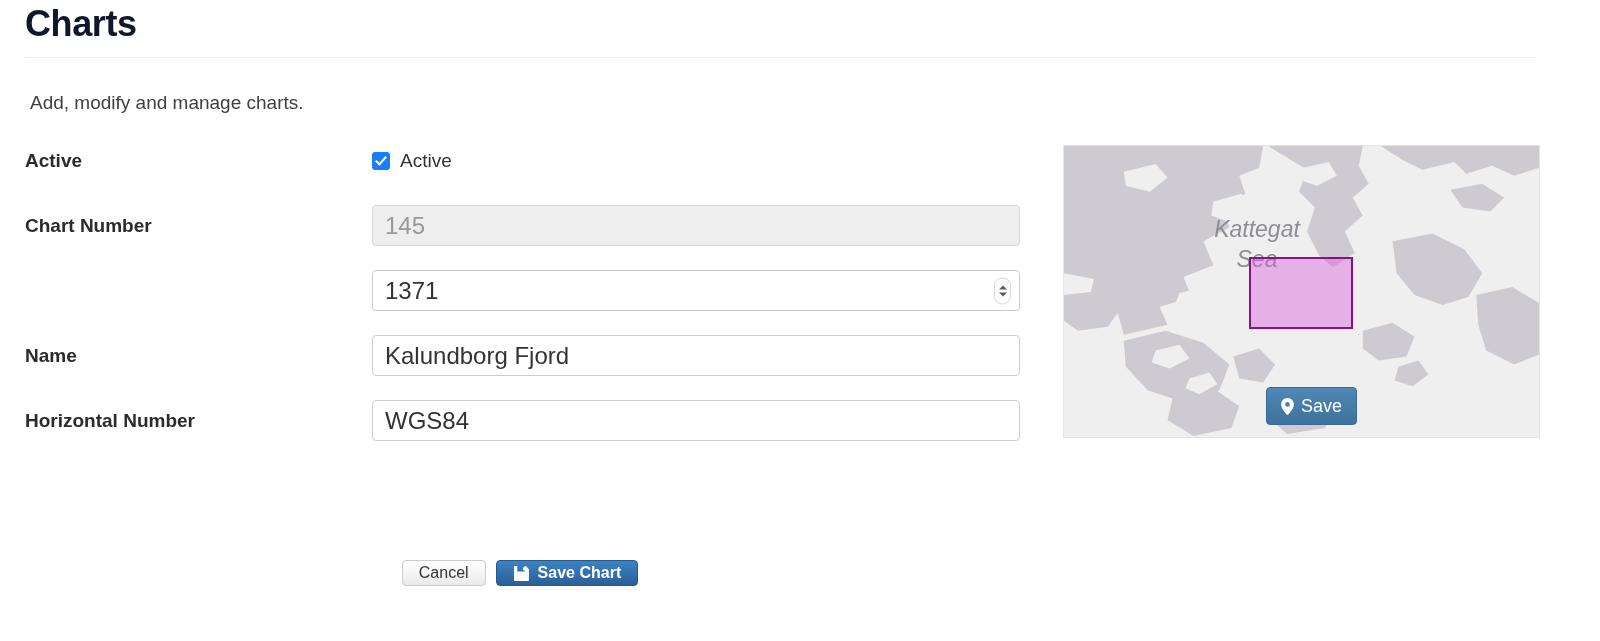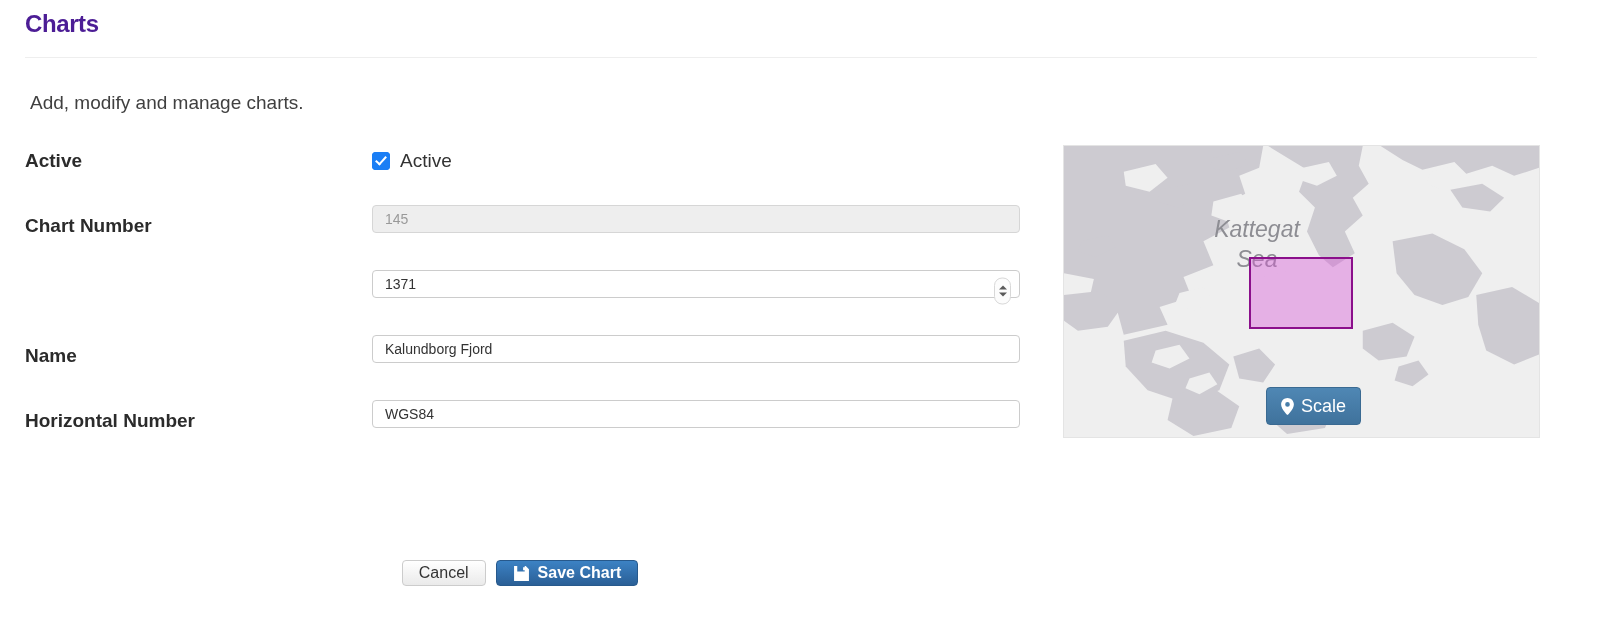--- a/index.html
+++ b/index.html
@@ -23,23 +23,23 @@
     top: 0px;
     width: 1512px;
     height: 58px;
     border-bottom: 1px solid #eeeeee;
     box-sizing: border-box;
   }
   .page-title {
     position: absolute;
     left: 0;
     top: 2px;
-    font-size: 24px;
+    font-size: 36px;
     font-weight: bold;
-    color: #4c1d95;
+    color: #0f172a;
     letter-spacing: -0.4px;
     line-height: 44px;
   }
   .page-subtitle {
     position: absolute;
     left: 30px;
     top: 90px;
     font-size: 19px;
     color: #404040;
     line-height: 26px;
@@ -69,26 +69,26 @@
   .form-control-wrap {
     position: absolute;
     left: 372px;
     top: 0;
     width: 648px;
   }
 
   .field {
     box-sizing: border-box;
     width: 648px;
-    height: 28px;
+    height: 41px;
     border: 1px solid #cccccc;
     border-radius: 4px;
     background: #ffffff;
     font-family: "Liberation Sans", sans-serif;
-    font-size: 14px;
+    font-size: 24px;
     color: #333333;
     padding: 0 12px;
     outline: none;
     -webkit-appearance: none;
     appearance: none;
   }
   .field.disabled {
     background: #eeeeee;
     color: #999999;
     border-color: #d6d6d6;
@@ -370,15 +370,15 @@
     <div>Kattegat</div>
     <div>Sea</div>
   </div>
 
   <div class="bbox"></div>
 
   <button class="map-edit-btn">
     <svg width="13" height="17" viewBox="0 0 12 16">
       <path fill="#ffffff" d="M6 0C2.7 0 0 2.7 0 6c0 4.5 6 10 6 10s6-5.5 6-10c0-3.3-2.7-6-6-6zm0 8.2A2.2 2.2 0 1 1 6 3.8a2.2 2.2 0 0 1 0 4.4z"></path>
     </svg>
-    <span>Scale</span>
+    <span>Save</span>
   </button>
 </div>
 
 </body></html>

